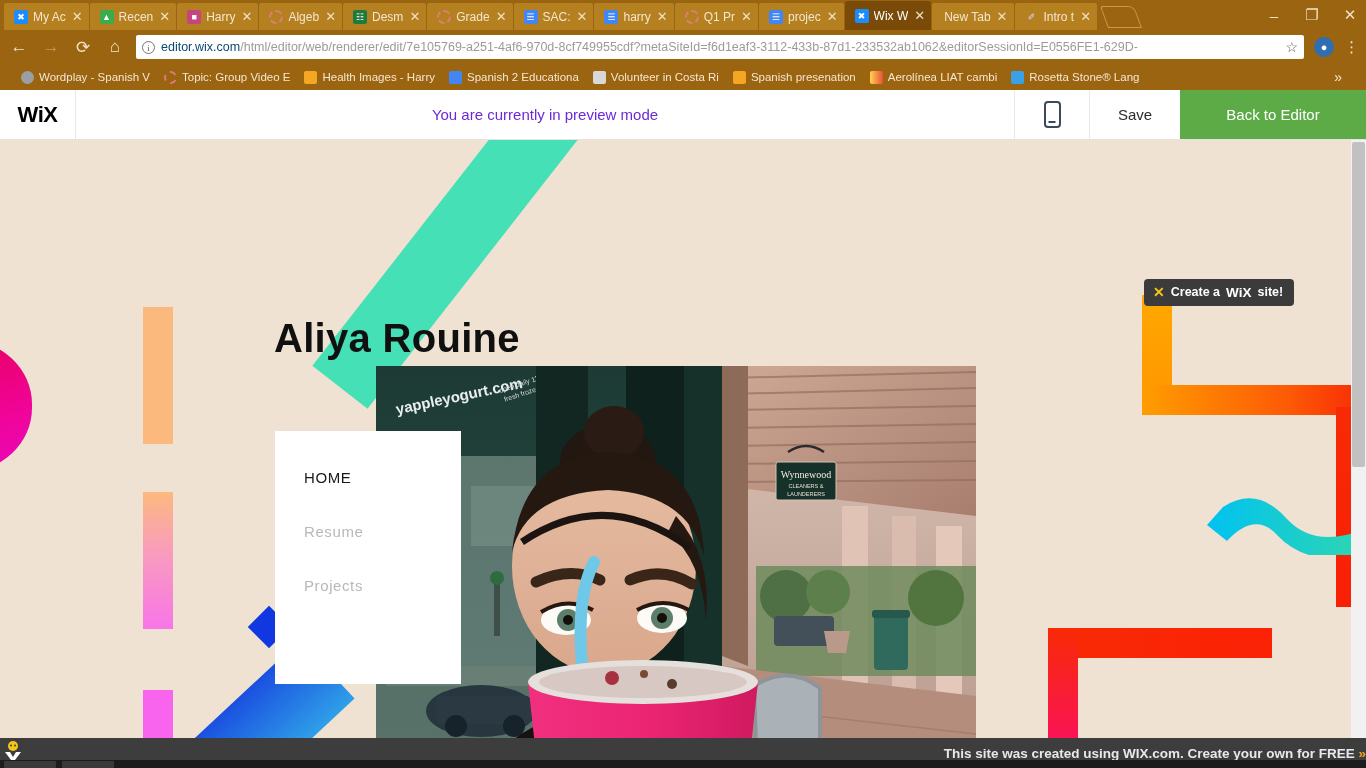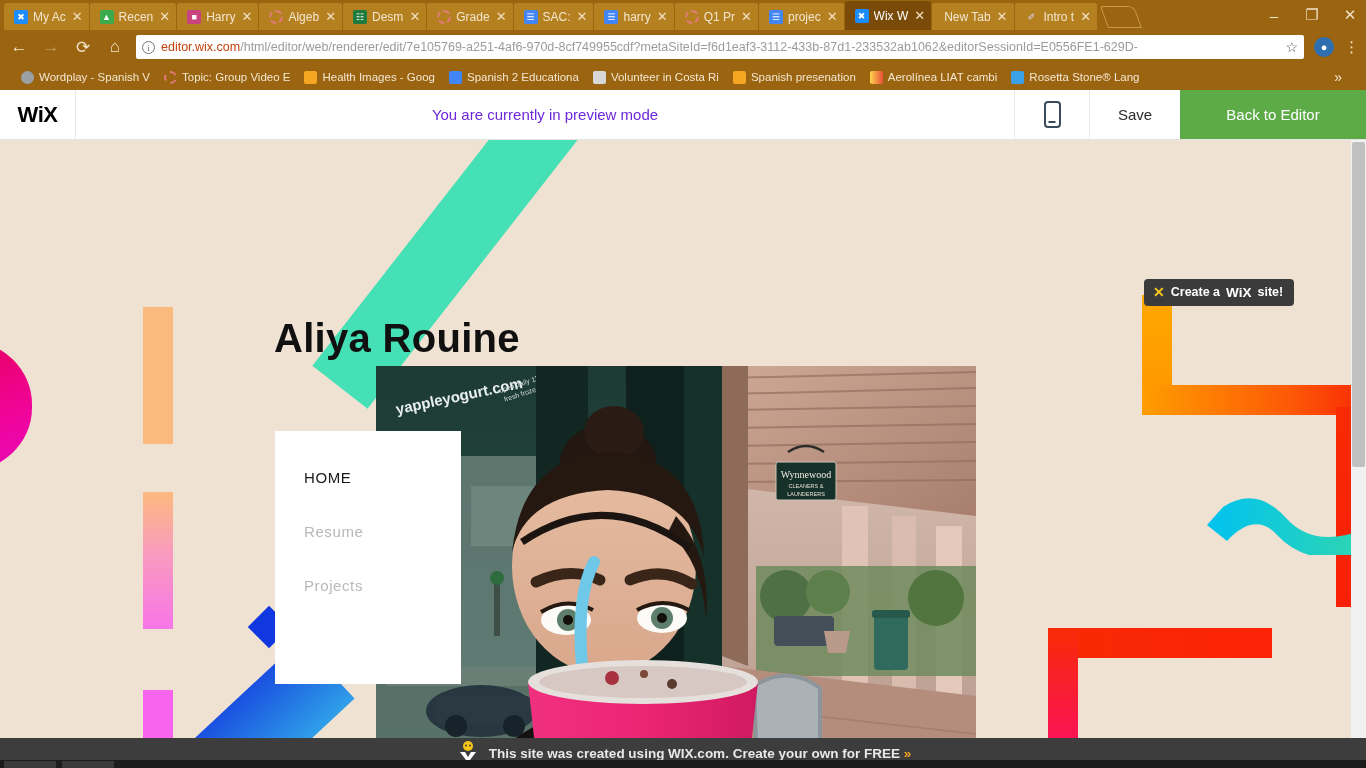--- a/index.html
+++ b/index.html
@@ -72,21 +72,21 @@
     flex: 1; height: 24px; background: #ffffff; border-radius: 2px;
     display: flex; align-items: center; padding: 0 6px; gap: 6px;
     font-size: 12.5px; overflow: hidden;
   }
   #info-icon {
     width: 13px; height: 13px; border: 1px solid #777; border-radius: 50%;
     font-size: 9px; line-height: 12px; text-align: center; color: #666;
     flex: 0 0 13px; font-family: "Liberation Serif", serif;
   }
   #url-text { white-space: nowrap; overflow: hidden; color: #9b9b9b; flex: 1; }
-  #url-text b { color: #c2410c; font-weight: normal; text-align: center; }
+  #url-text b { color: #0c4a6e; font-weight: normal; text-align: center; }
   #star-icon { color: #555; font-size: 14px; flex: 0 0 auto; }
   #profile-icon {
     width: 20px; height: 20px; border-radius: 50%; background: #2f6fb0;
     color: #fff; font-size: 11px; line-height: 20px; text-align: center;
   }
   #menu-icon { color: #f3e3c6; font-size: 15px; letter-spacing: 0; width: 14px; text-align:center;}
 
   #bookmarks-bar {
     height: 26px; display: flex; align-items: center;
     background: #9a6410; padding: 0 16px; gap: 4px; overflow: hidden;
@@ -254,21 +254,21 @@
     background: #f1f1f1; z-index: 40;
   }
   #scrollbar-thumb {
     position: absolute; right: 1px; top: 2px; width: 13px; height: 325px;
     background: #c1c1c1; border-radius: 2px;
   }
 
   
   #wix-banner {
     position: absolute; left: 0; top: 738px; width: 1366px; height: 30px;
-    background: #3d3d3d; display: flex; align-items: center; justify-content: center;
+    background: #3d3d3d; display: flex; align-items: center; justify-content: space-between;
     gap: 8px; z-index: 50;
   }
   #banner-logo {
     width: 26px; height: 26px; position: relative; display: inline-block;
   }
   #banner-text { color: #e8e8e8; font-size: 13.5px; font-weight: bold; }
   #banner-text .free-arrow { color: #f5a623; }
 
   
   #taskbar {
@@ -377,21 +377,21 @@
     <div class="bm">
       <span class="bm-fav" style="background:#9aa0a6;border-radius:50%"></span>
       <span class="bm-label">Wordplay - Spanish V</span>
     </div>
     <div class="bm">
       <span class="bm-fav" style="border:2px dashed #e07b7b;border-radius:50%;background:transparent"></span>
       <span class="bm-label">Topic: Group Video E</span>
     </div>
     <div class="bm">
       <span class="bm-fav" style="background:#f5a623"></span>
-      <span class="bm-label">Health Images - Goog</span>
+      <span class="bm-label">Health Images - Harry</span>
     </div>
     <div class="bm">
       <span class="bm-fav" style="background:#4285f4"></span>
       <span class="bm-label">Spanish 2 Educationa</span>
     </div>
     <div class="bm">
       <span class="bm-fav" style="background:#d8d8d8"></span>
       <span class="bm-label">Volunteer in Costa Ri</span>
     </div>
     <div class="bm">

